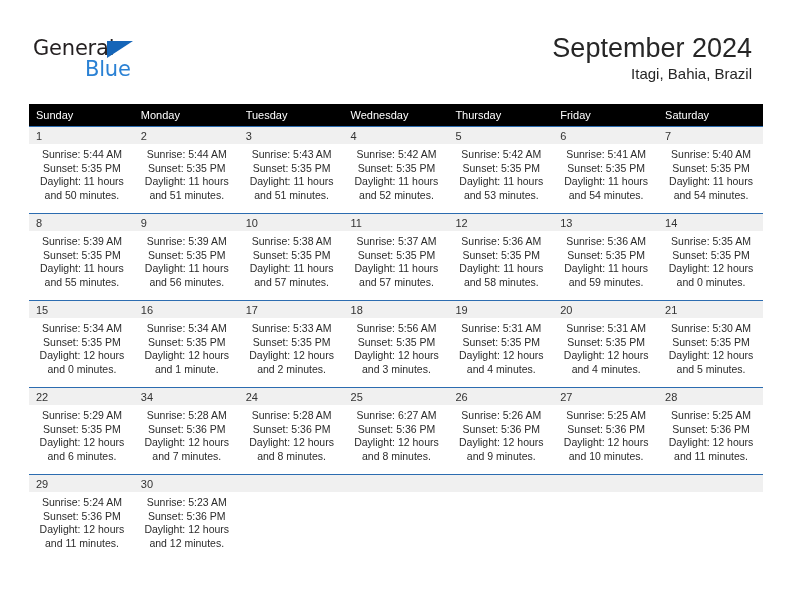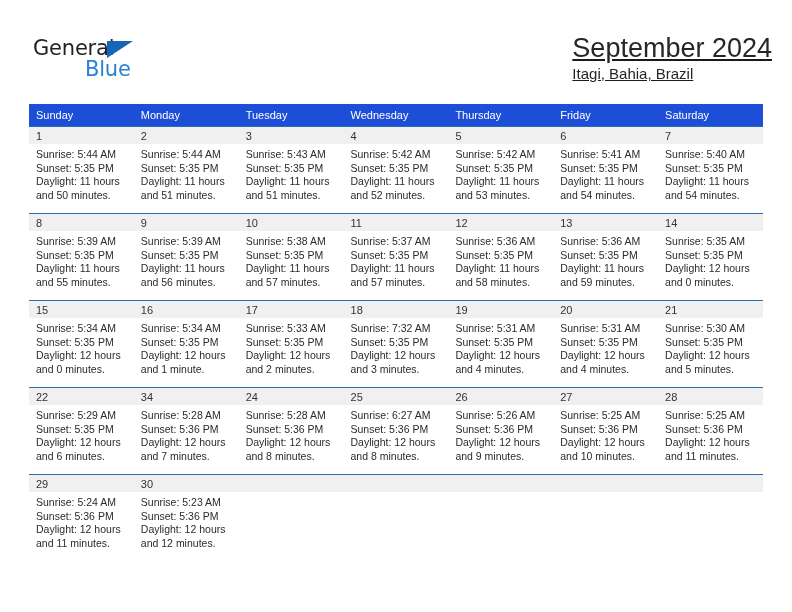--- a/index.html
+++ b/index.html
@@ -58,23 +58,23 @@
     position: absolute;
     left: 52px;
     top: 21px;
     font-size: 21px;
     letter-spacing: -0.2px;
     color: #2a81d4;
     font-family: "DejaVu Sans", sans-serif;
   }
   .title-block {
     position: absolute;
-    right: 20px;
+    right: 40px;
     top: 32px;
-    text-decoration: underline;
+    text-align: right;
   }
   .cal-title {
     font-size: 27px;
     font-weight: normal;
     color: #262626;
     line-height: 32px;
     white-space: nowrap;
   }
   .cal-subtitle {
     font-size: 15px;
@@ -88,21 +88,21 @@
   
   .calendar {
     position: absolute;
     left: 29px;
     top: 104px;
     width: 734px;
     border-collapse: collapse;
     table-layout: fixed;
   }
   .calendar th {
-    background: #1d4ed8;
+    background: #000000;
     color: #ffffff;
     font-size: 11px;
     font-weight: normal;
     text-align: left;
     padding: 5px 0 5px 7px;
     height: 10px;
     border: none;
   }
   .week-row > td {
     padding: 0;
@@ -124,20 +124,21 @@
     line-height: 16px;
   }
   .daycell.empty .daynum-band {
     background: #f0f0f0;
   }
   .details {
     padding: 4px 6px 0 7px;
     font-size: 10.5px;
     line-height: 13.6px;
     color: #2b2b2b;
+    text-align: center;
   }
   .details div {
     white-space: nowrap;
   }
 </style>
 </head>
 <body>
 
 <div class="page">
 
@@ -358,21 +359,21 @@
                 <div>Sunset: 5:35 PM</div>
                 <div>Daylight: 12 hours</div>
                 <div>and 2 minutes.</div>
               </div>
             </div>
           </td>
           <td>
             <div class="daycell">
               <div class="daynum-band">18</div>
               <div class="details">
-                <div>Sunrise: 7:32 AM</div>
+                <div>Sunrise: 5:56 AM</div>
                 <div>Sunset: 5:35 PM</div>
                 <div>Daylight: 12 hours</div>
                 <div>and 3 minutes.</div>
               </div>
             </div>
           </td>
           <td>
             <div class="daycell">
               <div class="daynum-band">19</div>
               <div class="details">

